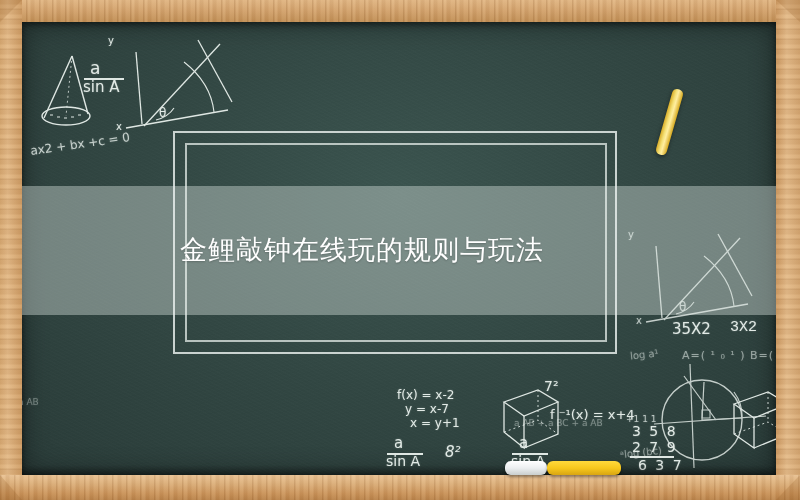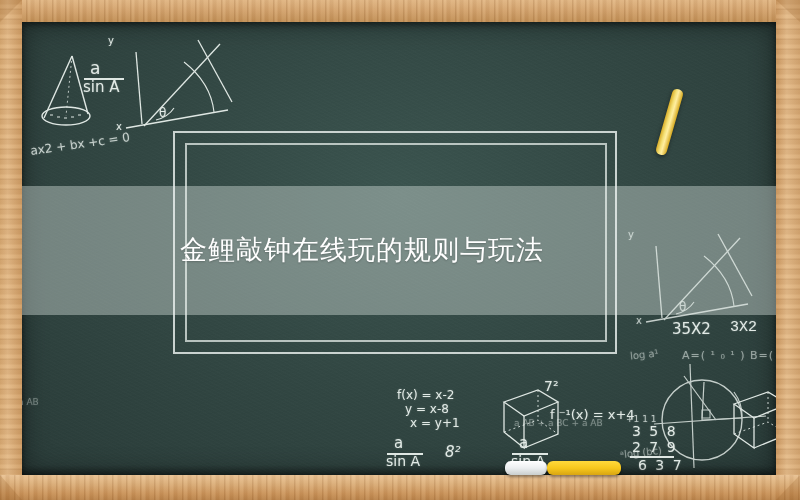--- a/index.html
+++ b/index.html
@@ -224,21 +224,21 @@
 
     <div class="chalk-txt" style="left:604px;top:392px;font-size:9px;opacity:.8;">+1 1     1</div>
     <div class="chalk-txt" style="left:610px;top:401px;font-size:14px;letter-spacing:2px;">3 5 8</div>
     <div class="chalk-txt" style="left:610px;top:417px;font-size:14px;letter-spacing:2px;">2 7 9</div>
     <div class="chalk" style="left:608px;top:434px;width:44px;height:1.5px;background:#dfe7e3;"></div>
     <div class="chalk-txt" style="left:616px;top:435px;font-size:14px;letter-spacing:2px;">6 3 7</div>
 
     <div class="chalk-txt" style="left:598px;top:425px;font-size:10px;opacity:.55;transform:rotate(-6deg);">ᵃlog (bc)</div>
 
     <div class="chalk-txt" style="left:375px;top:366px;font-size:12px;">f(x) = x-2</div>
-    <div class="chalk-txt" style="left:383px;top:380px;font-size:12px;">y = x-8</div>
+    <div class="chalk-txt" style="left:383px;top:380px;font-size:12px;">y = x-7</div>
     <div class="chalk-txt" style="left:388px;top:394px;font-size:12px;">x = y+1</div>
 
     <div class="chalk" style="left:478px;top:358px;">
       <svg width="62" height="72" viewBox="0 0 62 72">
         <path d="M4 22 L38 10 L58 22 L24 36 Z" stroke="#dfe7e3" stroke-width="1.3" fill="none"></path>
         <path d="M4 22 L4 52 L24 68 L24 36" stroke="#dfe7e3" stroke-width="1.3" fill="none"></path>
         <path d="M24 68 L58 54 L58 22" stroke="#dfe7e3" stroke-width="1.3" fill="none"></path>
         <path d="M4 52 L38 40 L58 54" stroke="#dfe7e3" stroke-width="0.9" stroke-dasharray="2 3" fill="none"></path>
         <path d="M38 10 L38 40" stroke="#dfe7e3" stroke-width="0.9" stroke-dasharray="2 3" fill="none"></path>
       </svg>

